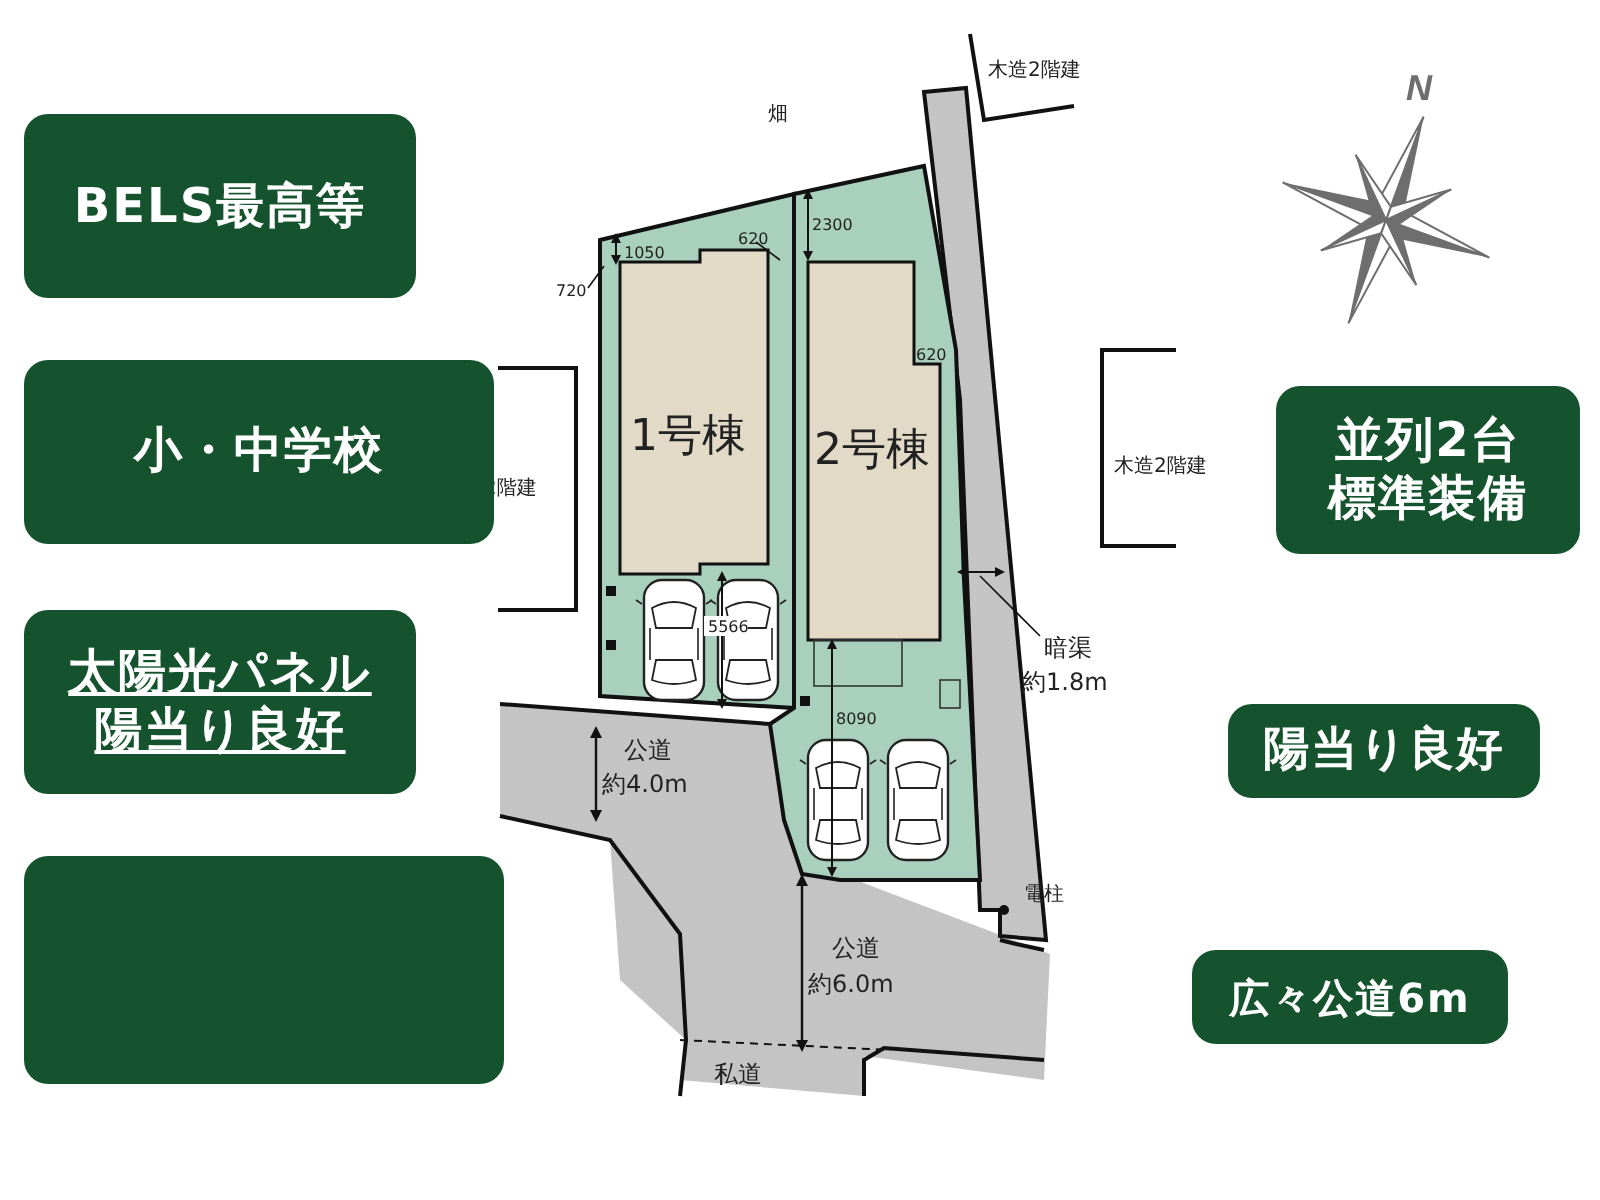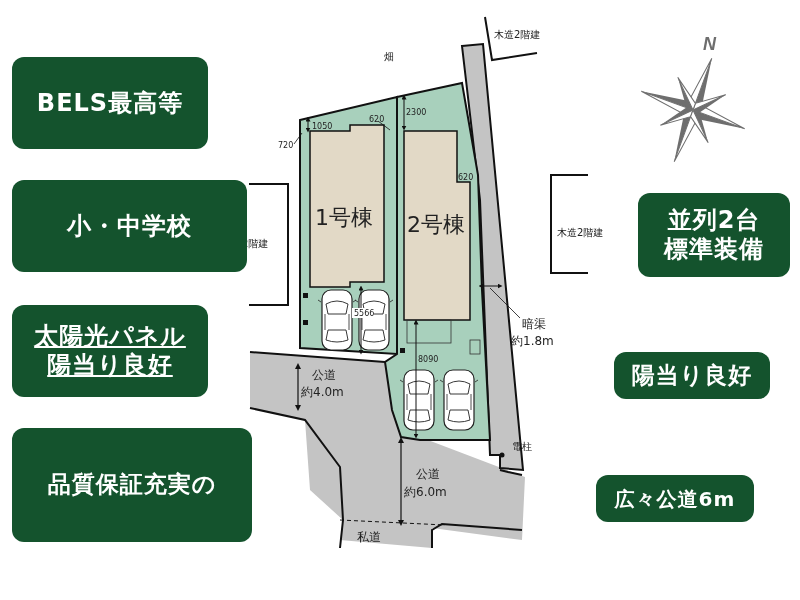--- a/index.html
+++ b/index.html
@@ -132,21 +132,20 @@
   <span>BELS最高等</span>
 </div>
 <div class="badge" style="left:12px;top:180px;width:235px;height:92px;font-size:24px;font-family:Liberation Serif, serif;">
   <span>小・中学校</span>
 </div>
 <div class="badge" style="left:12px;top:305px;width:196px;height:92px;font-size:24px;text-decoration:underline;">
   <span>太陽光パネル</span>
   <span>陽当り良好</span>
 </div>
 <div class="badge" style="left:12px;top:428px;width:240px;height:114px;font-size:23px;">
-  <span>品質保証充実の</span>
 </div>
 
 <div class="badge" style="left:638px;top:193px;width:152px;height:84px;font-size:24px;">
   <span>並列2台</span>
   <span>標準装備</span>
 </div>
 <div class="badge" style="left:614px;top:352px;width:156px;height:47px;font-size:23px;">
   <span>陽当り良好</span>
 </div>
 <div class="badge" style="left:596px;top:475px;width:158px;height:47px;font-size:20px;">

